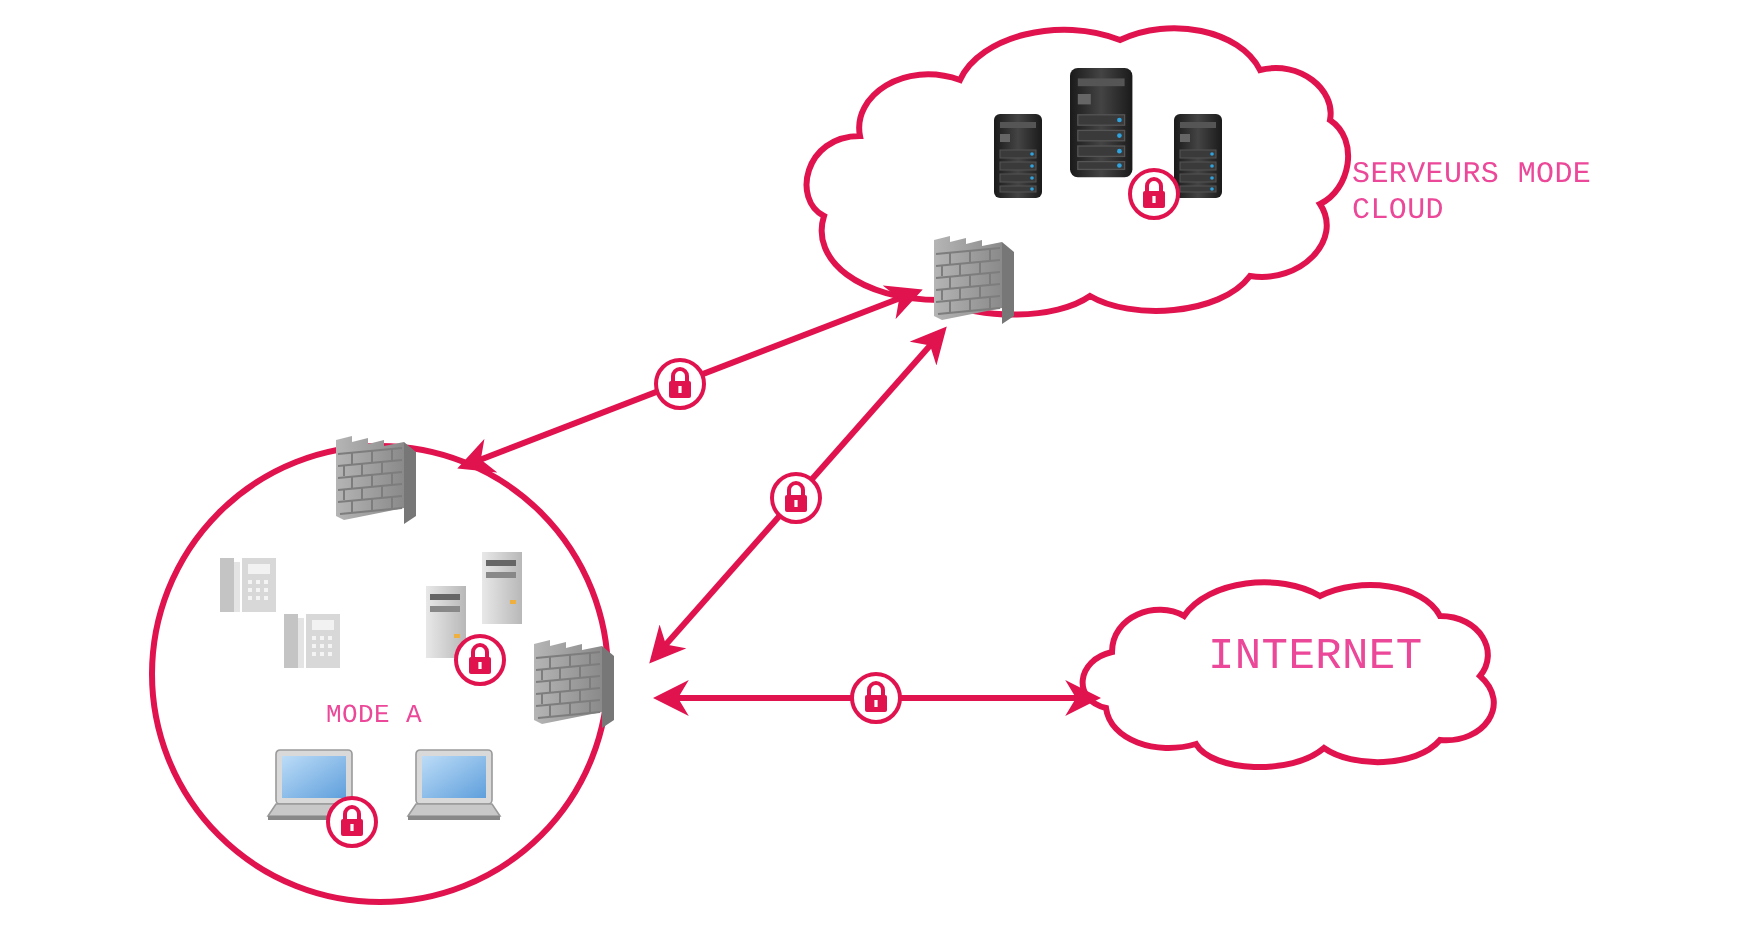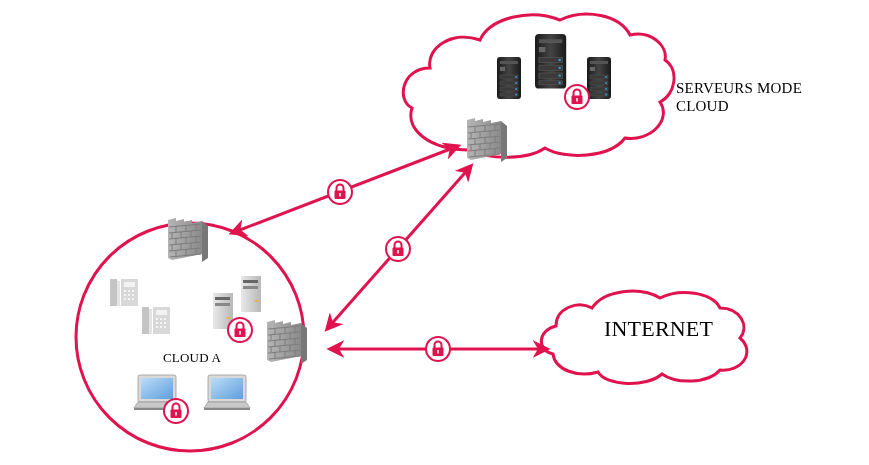--- a/index.html
+++ b/index.html
@@ -1,18 +1,18 @@
 <!DOCTYPE html>
 <html><head>
   <meta charset="utf-8">
   <style>
     html, body { margin: 0; padding: 0; background: #ffffff; }
     body { width: 869px; height: 465px; position: relative; overflow: hidden; font-family: "Liberation Sans", sans-serif; }
     #diagram { position: absolute; left: 0; top: 0; }
-    .label { position: absolute; color: #000000; font-family: Liberation Serif, serif; font-weight: 500; letter-spacing: 0.2px; }
+    .label { position: absolute; color: #ec4899; font-family: Liberation Mono, monospace; font-weight: 500; letter-spacing: 0.2px; }
     .label-cloud { left: 676px; top: 79px; font-size: 15px; line-height: 18px; width: 160px; }
     .label-internet { left: 604px; top: 316px; font-size: 22px; }
     .label-site { left: 163px; top: 350px; font-size: 13px; }
   </style>
 </head>
 <body>
 
 <svg id="diagram" width="869" height="465" viewBox="0 0 869 465" xmlns="http://www.w3.org/2000/svg">
   <defs>
     <marker id="arrow" viewBox="0 0 10 10" refX="8" refY="5" markerWidth="6" markerHeight="6" orient="auto-start-reverse">
@@ -157,13 +157,13 @@
   <use href="#tower" x="241" y="276"></use>
   <use href="#lockbadge" x="240" y="330"></use>
   <use href="#laptop" x="134" y="375"></use>
   <use href="#laptop" x="204" y="375"></use>
   <use href="#lockbadge" x="176" y="411"></use>
   <use href="#firewall" x="267" y="320"></use>
 </svg>
 
 <div class="label label-cloud">SERVEURS MODE CLOUD</div>
 <div class="label label-internet">INTERNET</div>
-<div class="label label-site">CLOUD A</div>
+<div class="label label-site">MODE A</div>
 
 </body></html>

